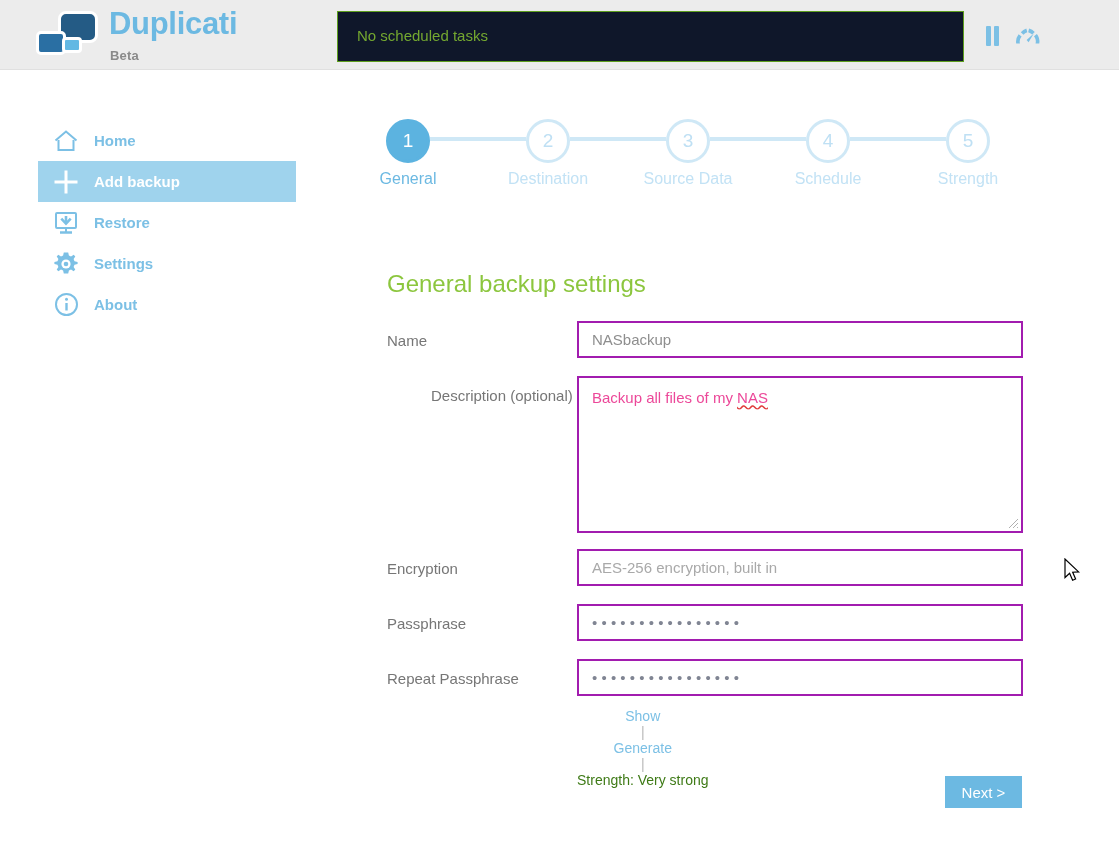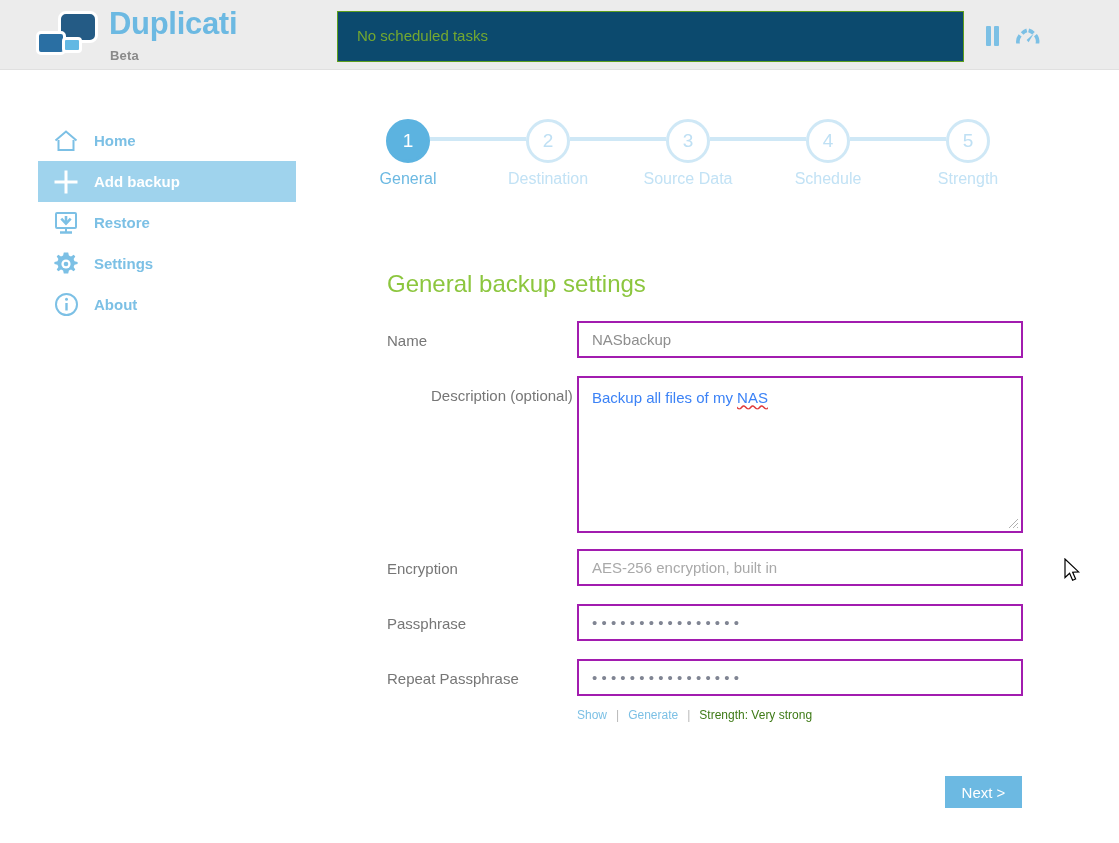--- a/index.html
+++ b/index.html
@@ -31,21 +31,21 @@
     font-size: 31px; font-weight: bold; color: #6cb9e2; letter-spacing: -0.3px;
   }
   .brand-sub {
     position: absolute; left: 74px; top: 42px;
     font-size: 13px; font-weight: bold; color: #8a8a8a; letter-spacing: 0.2px;
   }
 
   .status-box {
     position: absolute; left: 337px; top: 11px;
     width: 627px; height: 51px;
-    background: #0c4a6e;
+    background: #0f172a;
     border: 1px solid #5d9e1e;
     text-decoration: underline;
   }
   .status-text {
     position: absolute; left: 19px; top: 15px;
     font-size: 15px; color: #74a830;
   }
 
   .hdr-icons { position: absolute; left: 985px; top: 24px; width: 70px; height: 26px; }
   .pause-icon { position: absolute; left: 0px; top: 2px; width: 16px; height: 20px; }
@@ -116,21 +116,21 @@
     height: 37px; padding: 0 13px; display: flex; align-items: center;
     font-size: 15px; color: #808593; letter-spacing: 4.2px;
   }
   .spell {
     border-bottom: 2px wavy #e03a3a;
     text-decoration: underline wavy #e03a3a;
     text-decoration-skip-ink: none;
   }
   .pw-tools {
     position: absolute; left: 577px; top: 708px;
-    font-size: 12px; display: flex; align-items: center; gap: 0px;
+    font-size: 14px; display: flex; align-items: center; gap: 0px; flex-direction: column;
   }
   .pw-tools a { color: #7cc0e5; text-decoration: none; cursor: pointer; }
   .pw-sep { color: #b9b9b9; padding: 0 9px; }
   .pw-strength { color: #3e7a16; }
 
   .next-btn {
     position: absolute; left: 945px; top: 776px;
     width: 77px; height: 32px;
     background: #6cb9e2; border: none; color: #ffffff;
     font-size: 15px; font-family: "Liberation Sans", sans-serif;
@@ -263,21 +263,21 @@
 
 <div class="page-title">General backup settings</div>
 
 <div class="frow" style="top:321px; width:636px; height:38px;">
   <label class="flabel" style="top:11px;">Name</label>
   <input class="fctrl" style="top: 0px;" type="text" value="NASbackup">
 </div>
 
 <div class="frow" style="top:376px; width:636px; height:157px;">
   <label class="flabel" style="top:11px;margin-left:44px;">Description (optional)</label>
-  <div class="fctrl" style="top:0; height:157px; padding:11px 13px; font-size:15px; color:#3b82f6; position:absolute;">
+  <div class="fctrl" style="top:0; height:157px; padding:11px 13px; font-size:15px; color:#ec4899; position:absolute;">
     <span>Backup all files of my </span><span class="spell">NAS</span>
     <svg style="position:absolute; right:2px; bottom:2px;" width="11" height="11" viewBox="0 0 11 11">
       <g stroke="#b0b0b0" stroke-width="1">
         <line x1="10" y1="1" x2="1" y2="10"></line>
         <line x1="10" y1="5" x2="5" y2="10"></line>
         <line x1="10" y1="9" x2="9" y2="10"></line>
       </g>
     </svg>
   </div>
 </div>

